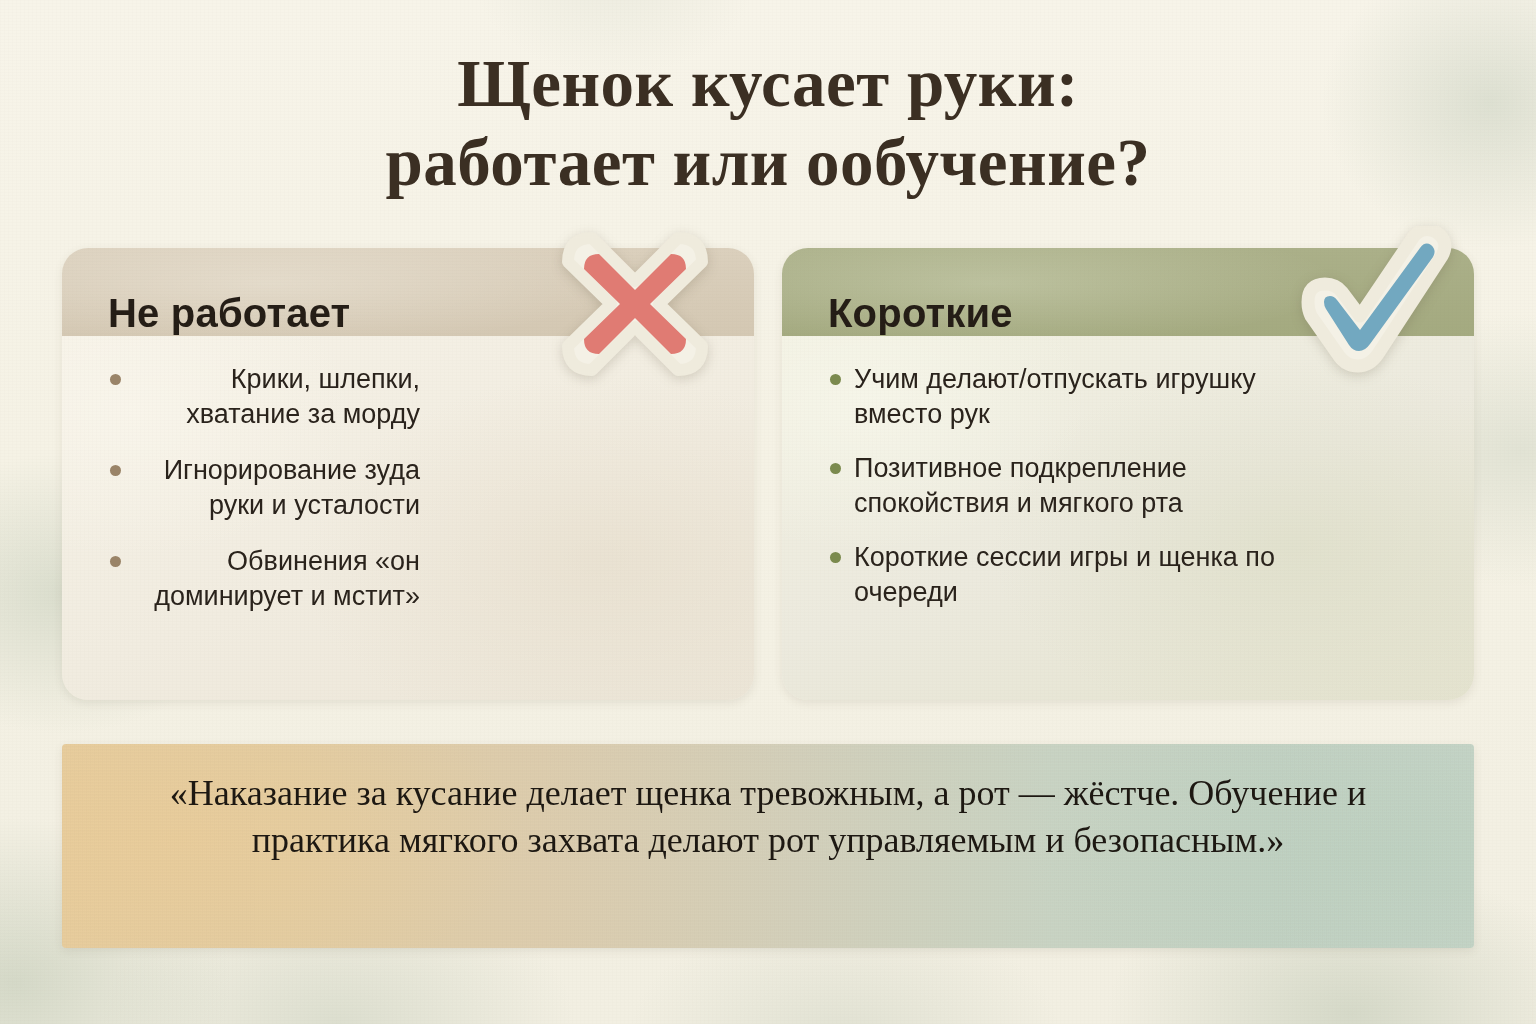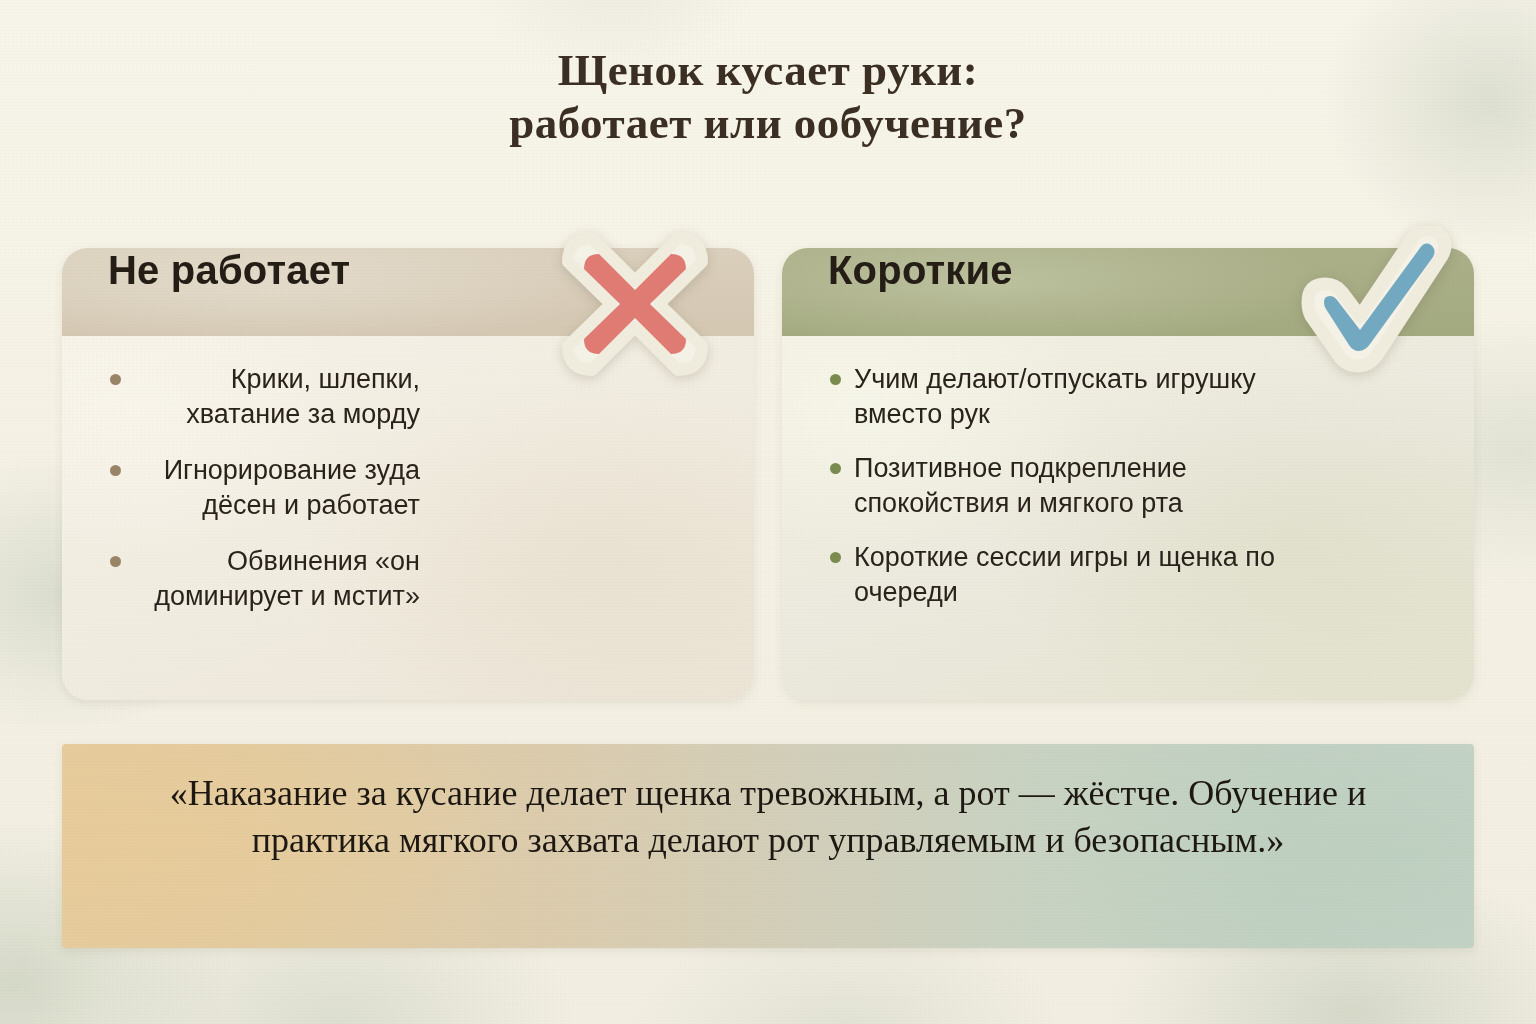--- a/index.html
+++ b/index.html
@@ -41,41 +41,41 @@
     position: absolute;
     left: 0; right: 0;
     top: 44px;
     text-align: center;
     z-index: 5;
   }
   .title-line {
     font-family: "Liberation Serif", "DejaVu Serif", serif;
     font-weight: bold;
     color: #3b2f23;
-    font-size: 45px;
+    font-size: 67px;
     line-height: 1.18;
     letter-spacing: 0.5px;
     white-space: nowrap;
   }
 
   
   .card {
     position: absolute;
     border-radius: 26px;
     overflow: hidden;
     box-shadow: 0 3px 10px rgba(90,80,60,0.10);
   }
   #card-bad  { left: 62px;  top: 248px; width: 692px; height: 452px; }
   #card-good { left: 782px; top: 248px; width: 692px; height: 452px; }
 
   .card-head {
     position: relative;
     height: 88px;
     display: flex;
-    align-items: flex-start;
+    align-items: flex-end;
     padding-left: 46px;
     box-sizing: border-box;
   }
   #card-bad .card-head {
     background:
       radial-gradient(ellipse 500px 90px at 30% 40%, rgba(255,252,244,0.30), rgba(255,252,244,0) 70%),
       linear-gradient(180deg, #dbd0bd 0%, #d4c8b3 100%);
   }
   #card-good .card-head {
     background:
@@ -286,21 +286,21 @@
 
           <path d="M298 266 q-2 14 2 20 q10 3 16 -2 l-2 -18 z" fill="#f6ece0" stroke="#4a3a28" stroke-width="3"></path>
           <path d="M348 266 q-2 14 2 20 q10 3 16 -2 l-2 -18 z" fill="#f6ece0" stroke="#4a3a28" stroke-width="3"></path>
 
           <path d="M266 148 l-8 -18 M296 142 l0 -20 M324 150 l10 -18 M248 170 l-20 -8" stroke="#3c2e20" stroke-width="3.6" stroke-linecap="round" fill="none"></path>
         </g>
       </svg>
 
       <ul class="bullets">
         <li>Крики, шлепки, хватание за морду</li>
-        <li>Игнорирование зуда дёсен и работает</li>
+        <li>Игнорирование зуда руки и усталости</li>
         <li>Обвинения «он доминирует и мстит»</li>
       </ul>
     </div>
   </div>
 
   <div class="card" id="card-good">
     <div class="card-head">
       <span class="card-head-title">Короткие</span>
     </div>
     <div class="card-body">

